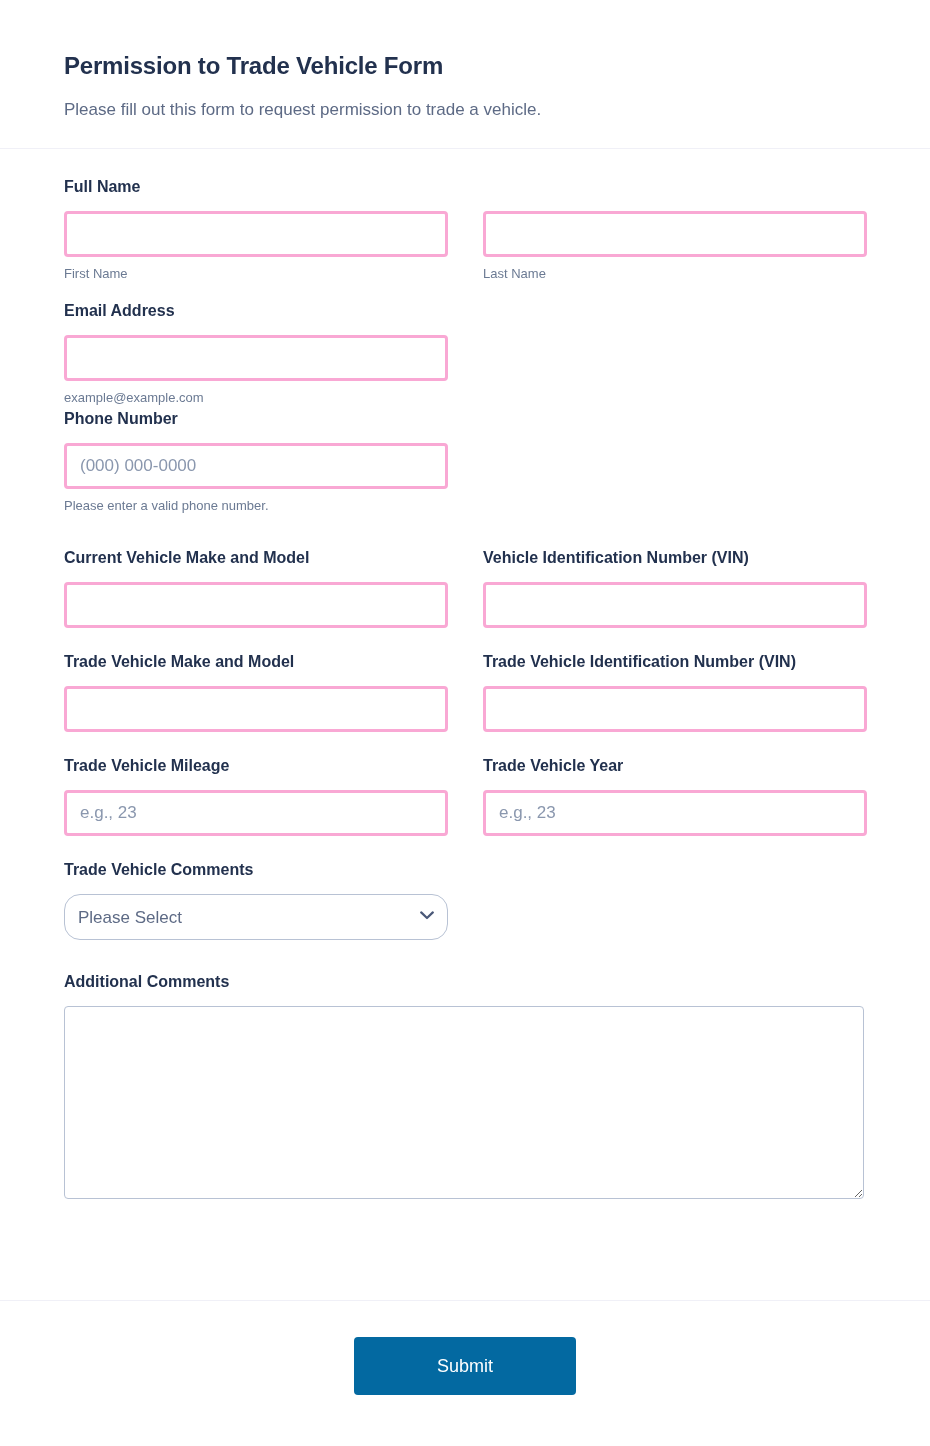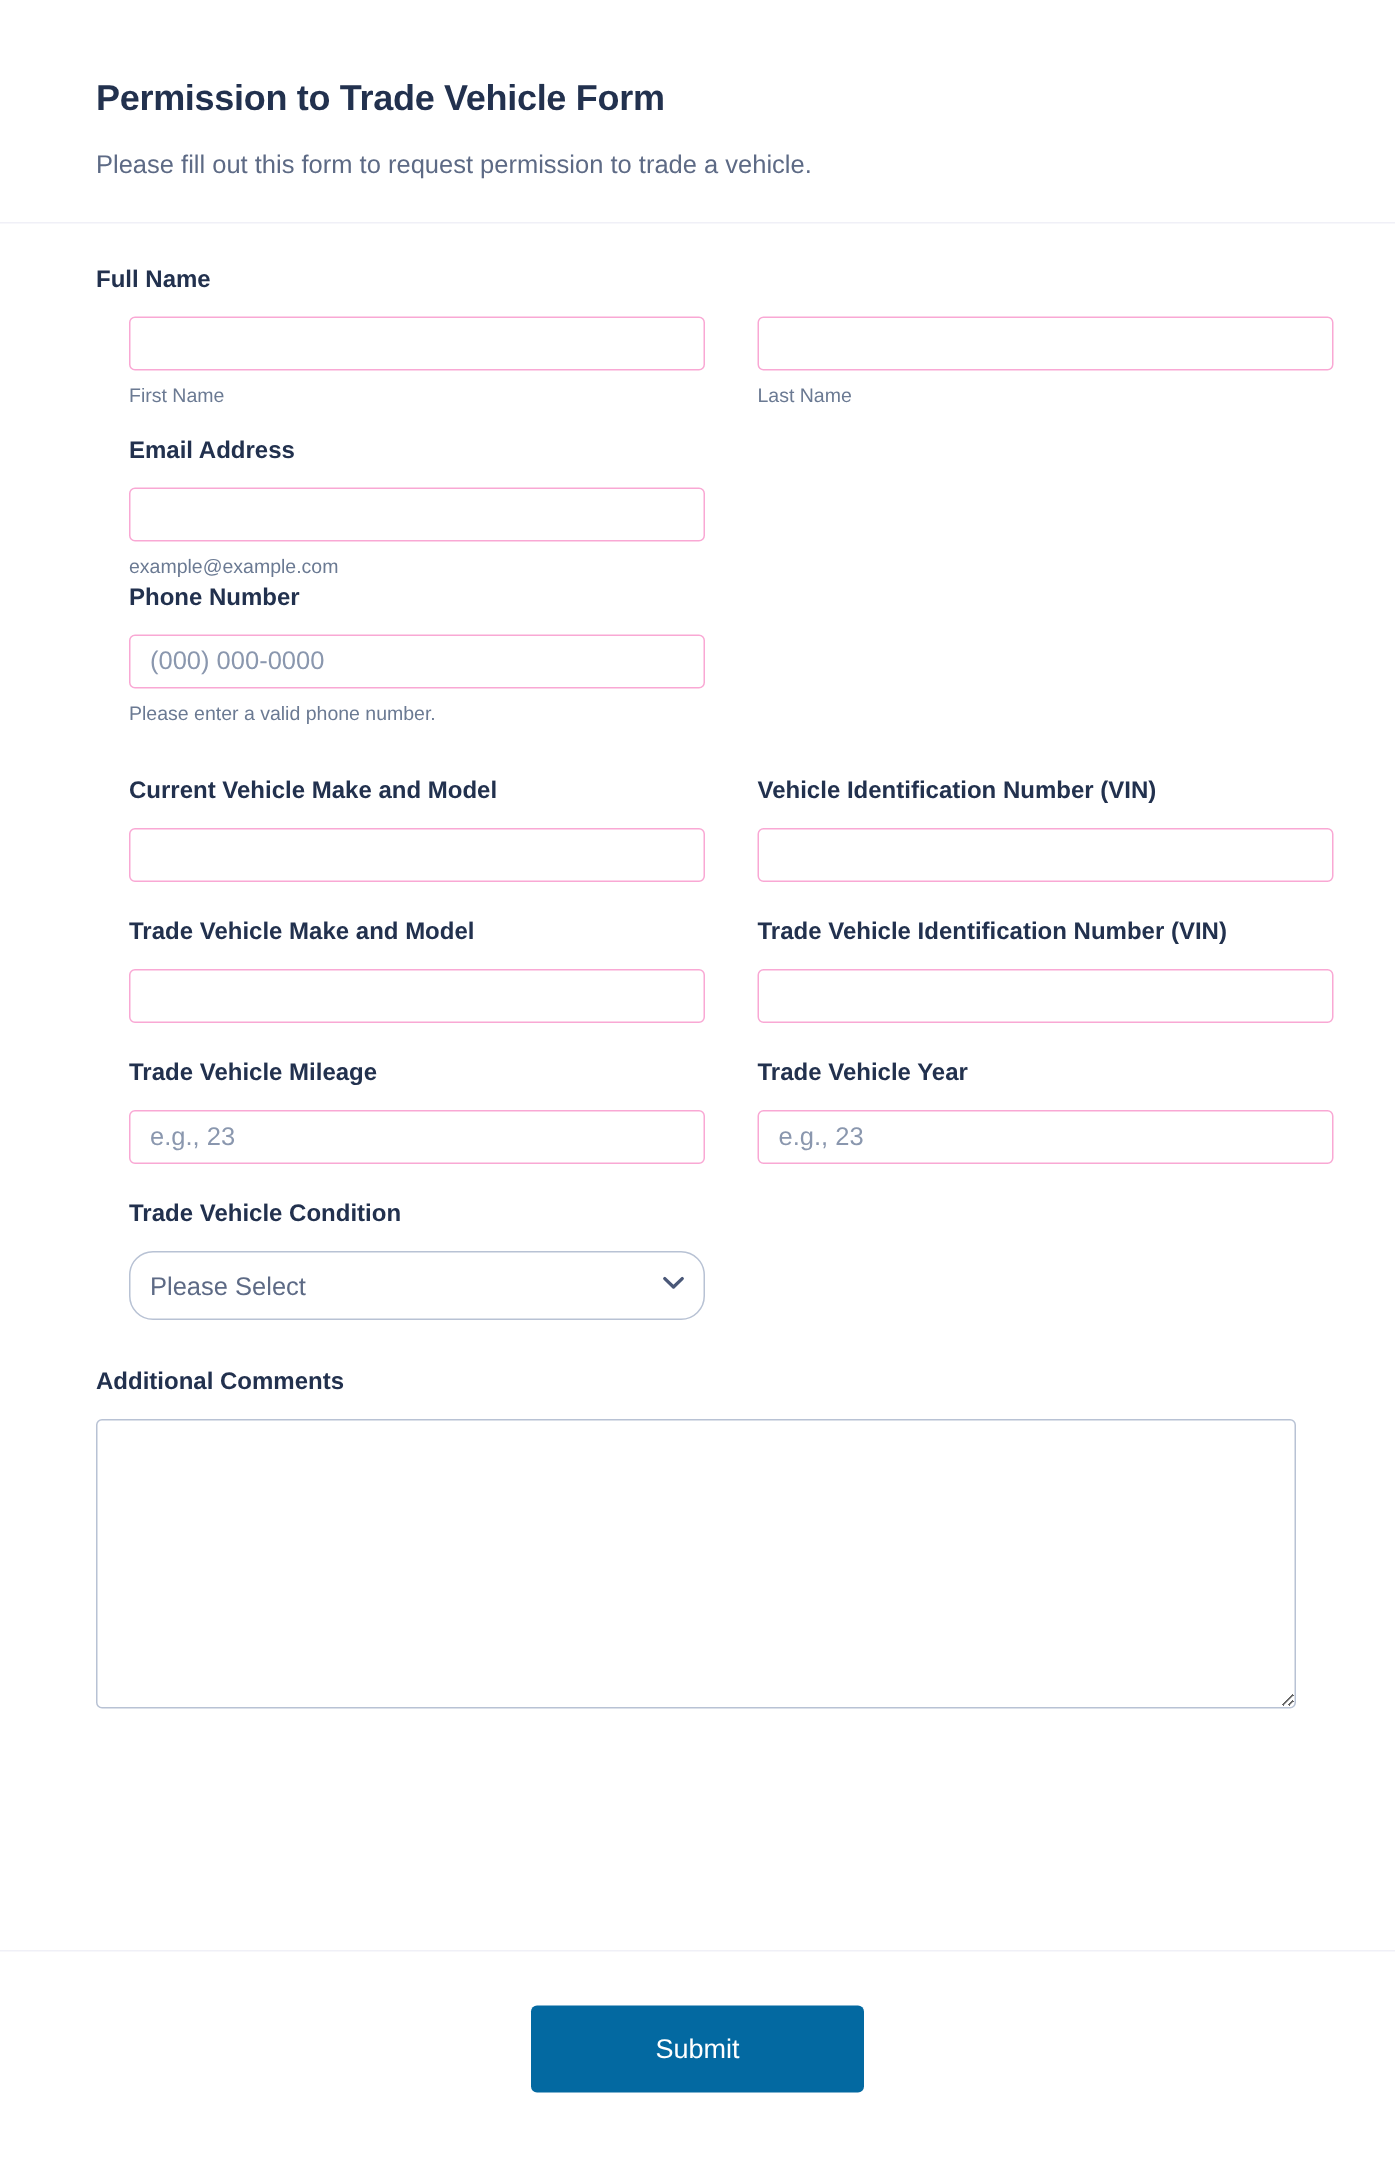--- a/index.html
+++ b/index.html
@@ -46,21 +46,20 @@
 
   
   .form-body {
     padding: 26px 64px 0 64px;
   }
 
   .row {
     display: flex;
     width: 800px;
     align-items: flex-start;
-    margin-left: 22px;
   }
   .col {
     width: 384px;
     box-sizing: border-box;
   }
   .col.left { margin-right: 35px; }
 
   .field-label {
     font-size: 16px;
     line-height: 24px;
@@ -75,22 +74,22 @@
     color: #6b7a93;
     display: block;
     margin-top: 8px;
     font-weight: normal;
   }
 
   .txt {
     box-sizing: border-box;
     display: block;
     width: 384px;
-    height: 36px;
-    border: 1px solid #f9a8d4;
+    height: 46px;
+    border: 3px solid #f9a8d4;
     border-radius: 4px;
     background: #ffffff;
     font-family: "Liberation Sans", sans-serif;
     font-size: 17px;
     color: #22314e;
     padding: 0 13px;
     outline: none;
     margin-top: 12px;
   }
   .txt::placeholder { color: #8a97ae; opacity: 1; }
@@ -246,21 +245,21 @@
         <input class="txt" type="text" placeholder="e.g., 23" style="">
       </div>
       <div class="col">
         <label class="field-label">Trade Vehicle Year</label>
         <input class="txt" type="text" placeholder="e.g., 23" style="">
       </div>
     </div>
 
     <div class="row block-cond">
       <div class="col left">
-        <label class="field-label">Trade Vehicle Condition</label>
+        <label class="field-label">Trade Vehicle Comments</label>
         <div class="select-wrap">
           <select class="sel">
             <option>Please Select</option>
           </select>
           <svg class="chevron" viewBox="0 0 14 9">
             <path d="M1.2 1.4 L7 7 L12.8 1.4" fill="none" stroke="#4a5878" stroke-width="2.2" stroke-linecap="round" stroke-linejoin="round"></path>
           </svg>
         </div>
       </div>
       <div class="col"></div>

